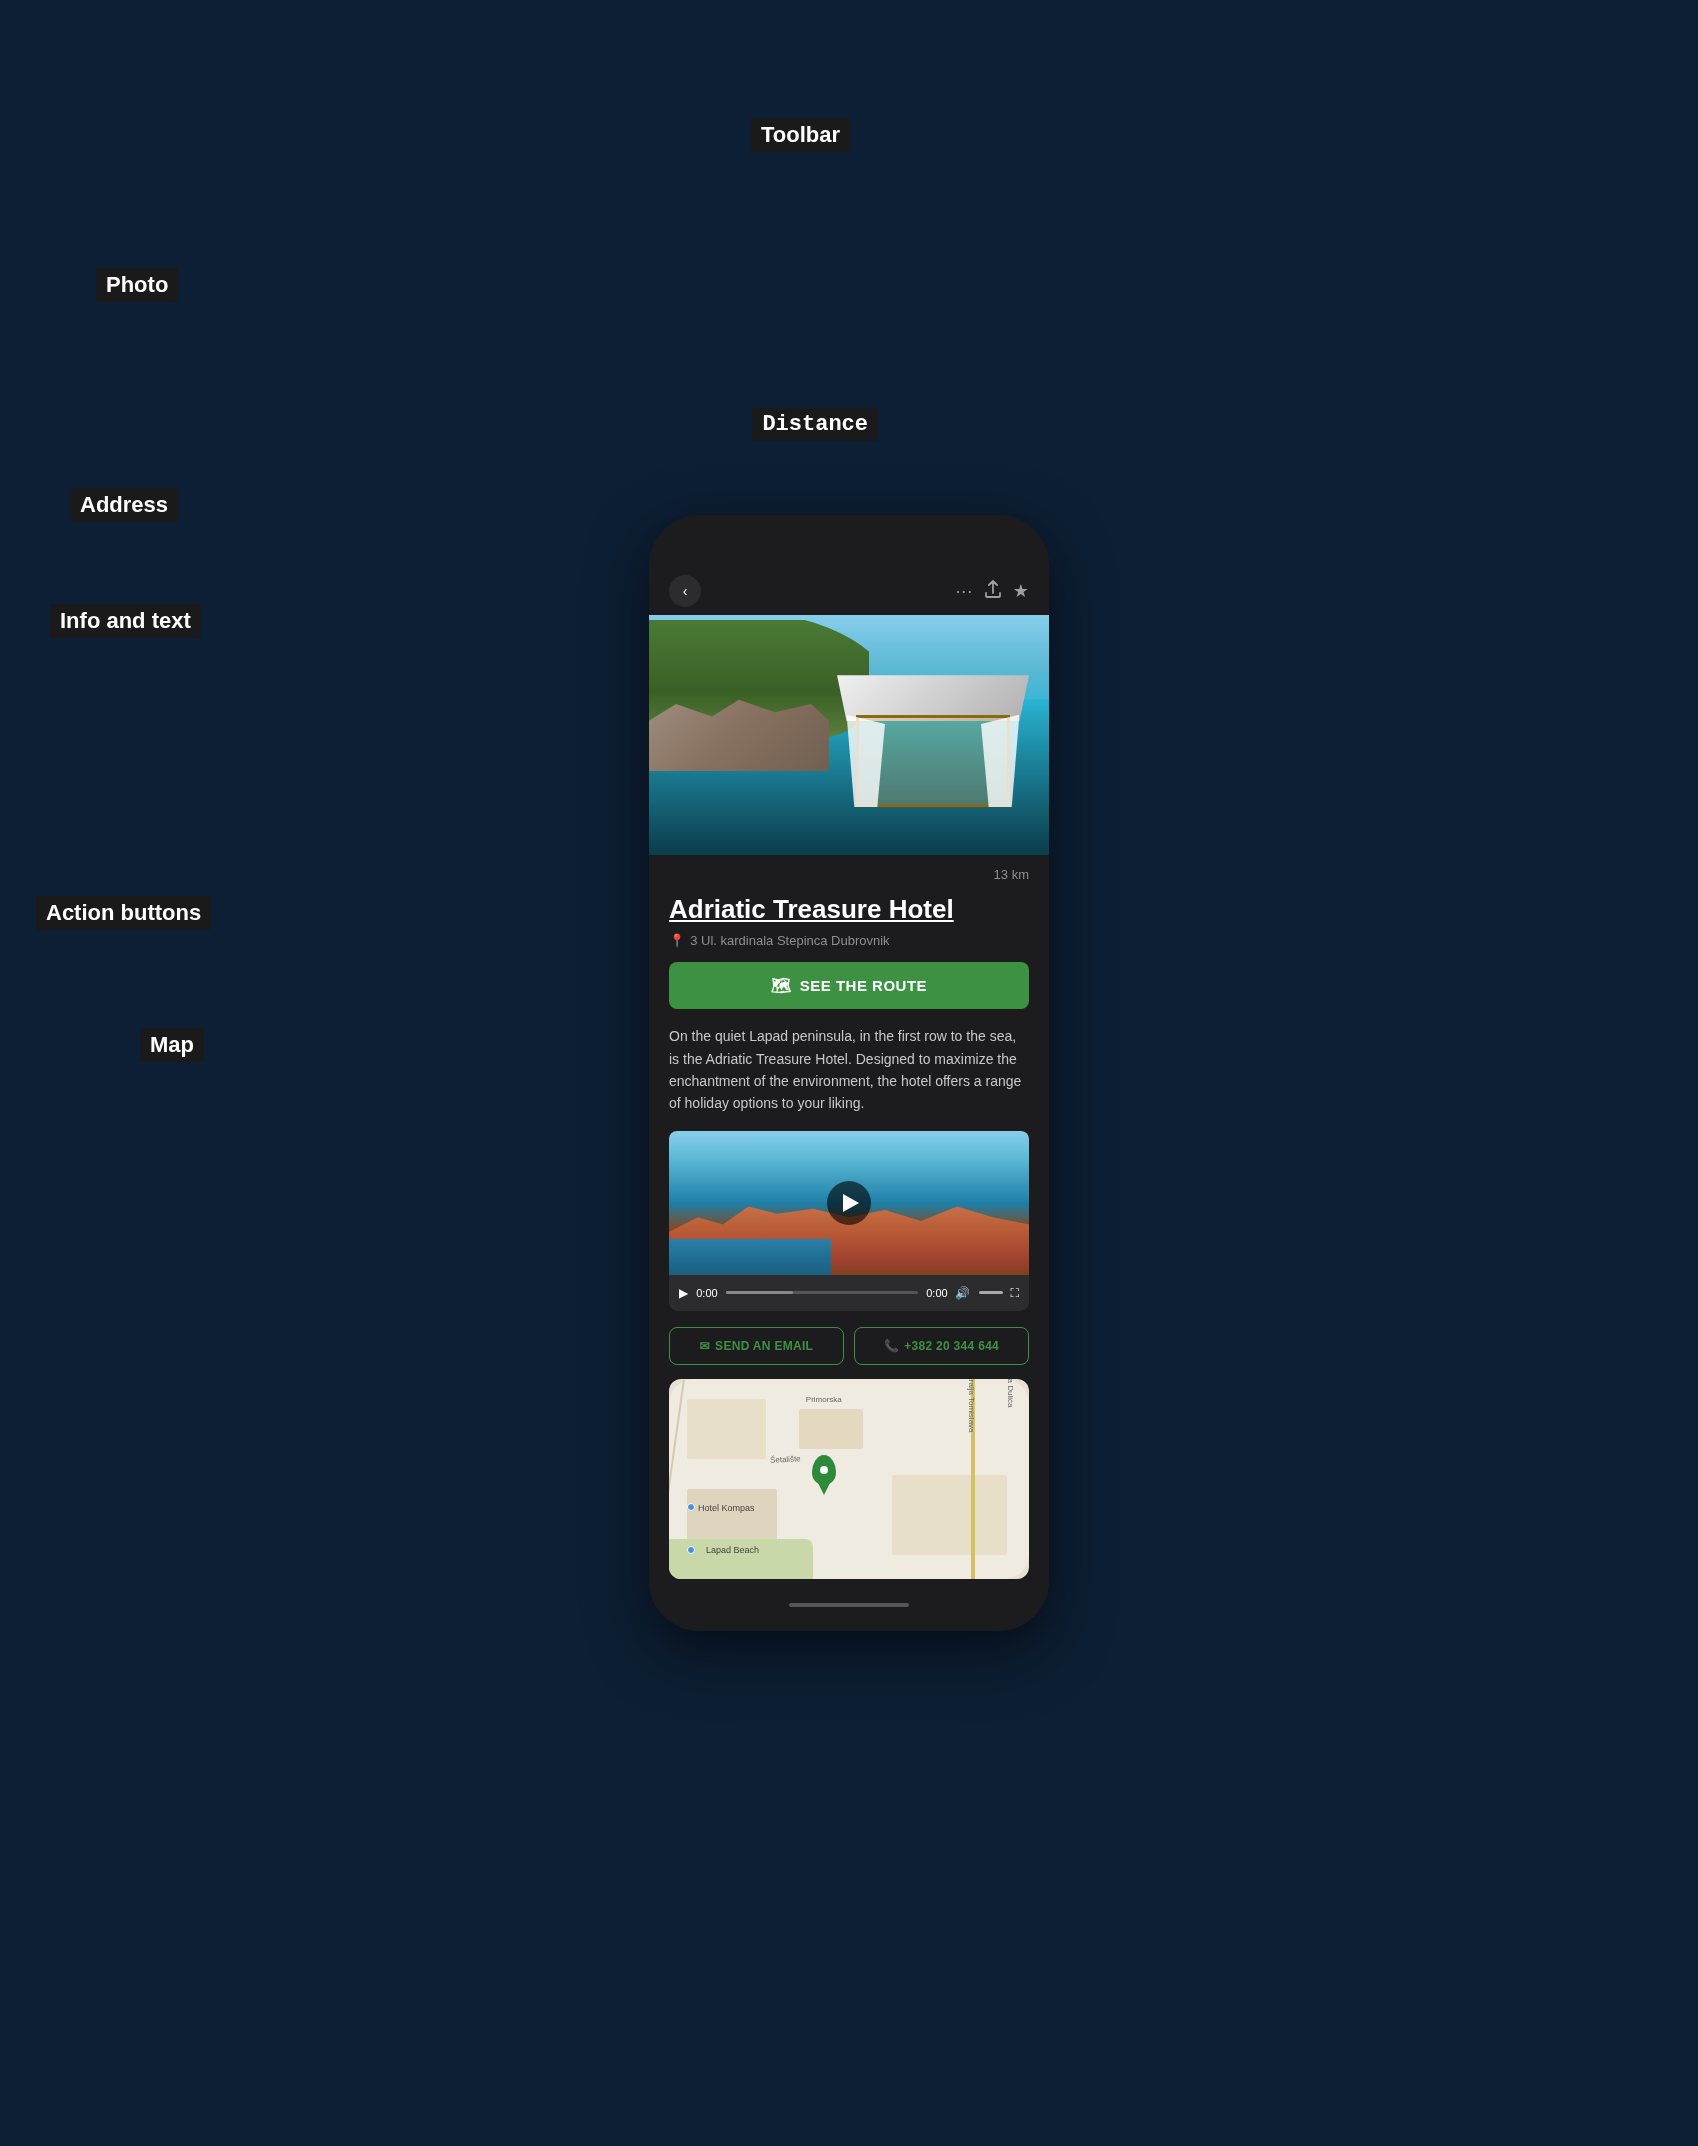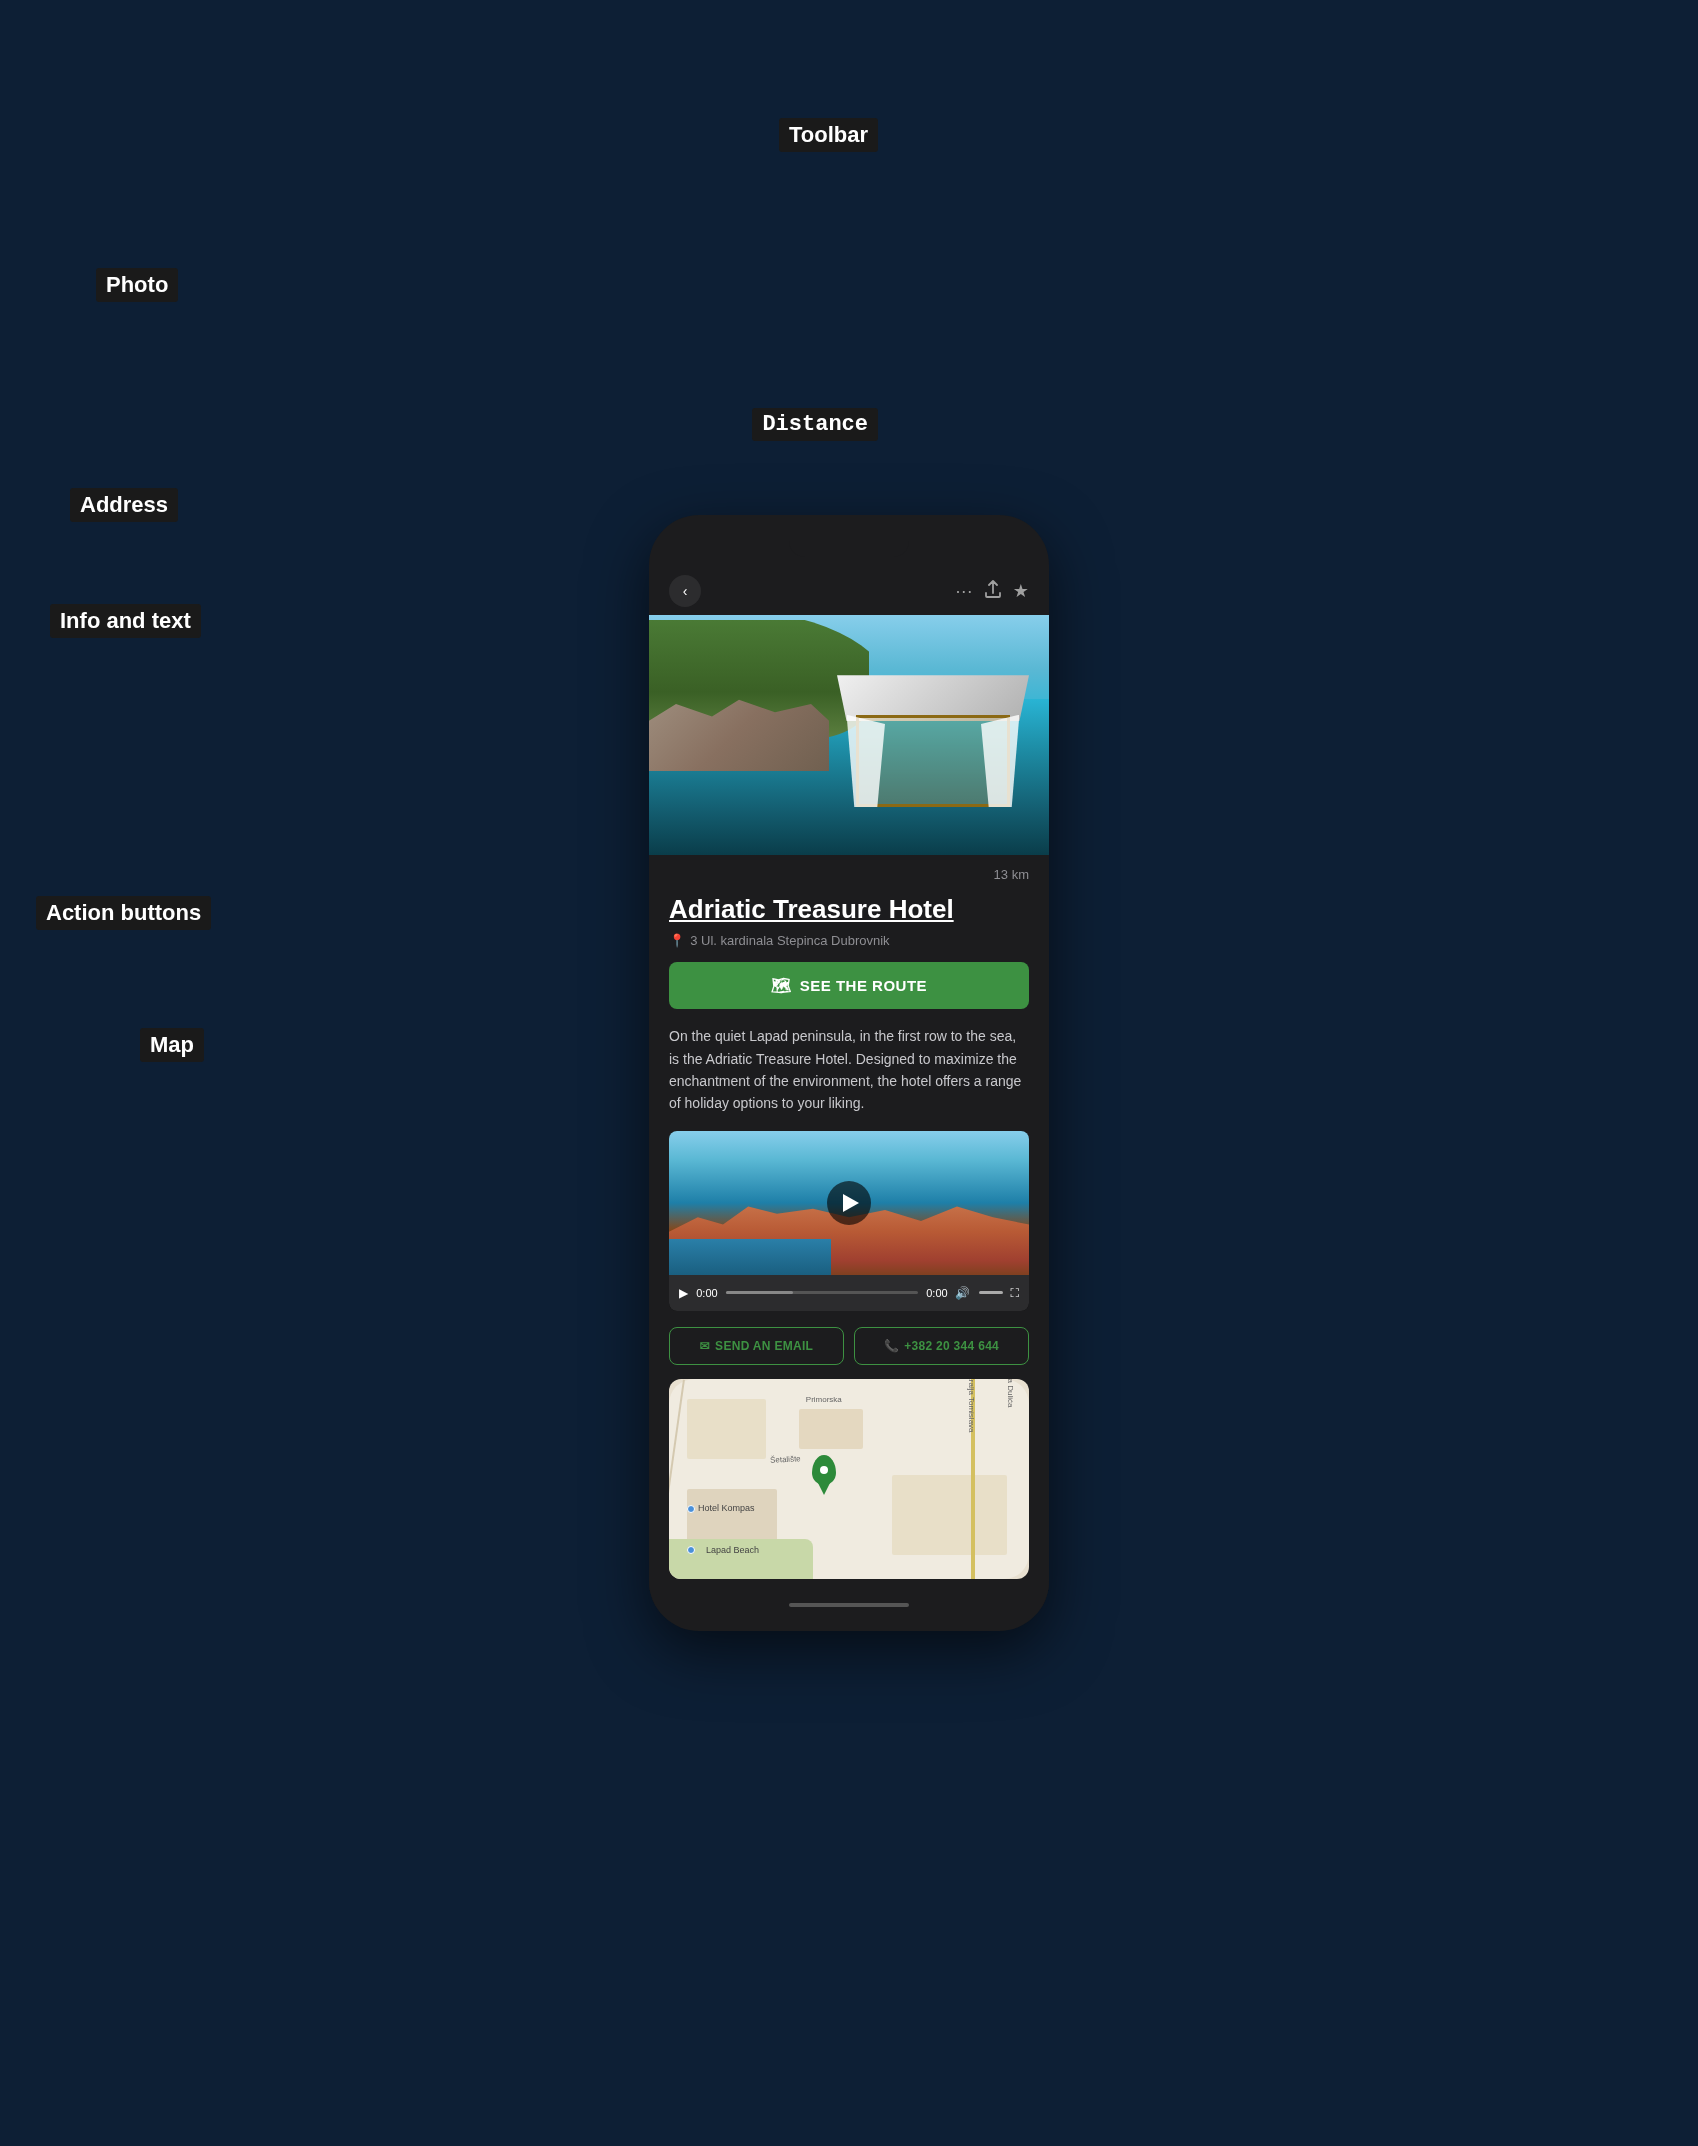--- a/index.html
+++ b/index.html
@@ -29,21 +29,21 @@
       position: absolute;
       background: #1a1a1a;
       color: #fff;
       font-size: 22px;
       font-weight: 600;
       padding: 4px 10px;
       border-radius: 3px;
       white-space: nowrap;
     }
 
-    .label-toolbar { top: 118px; right: 820px; margin-left: 24px; }
+    .label-toolbar { top: 118px; right: 848px; margin-left: 24px; }
     .label-photo { top: 268px; left: 96px; }
     .label-distance { top: 408px; right: 820px; font-family: Liberation Mono, monospace; }
     .label-address { top: 488px; left: 70px; }
     .label-itinerary { top: 528px; right: 820px; }
     .label-info { top: 604px; left: 50px; }
     .label-video { top: 756px; right: 800px; }
     .label-action { top: 896px; left: 36px; }
     .label-map { top: 1028px; left: 140px; }
     .label-icon { top: 1028px; right: 800px; }
 
@@ -517,21 +517,21 @@
       height: 20%;
       background: #c8d8a8;
       border-radius: 0 8px 0 0;
     }
 
     .map-label-hotel {
       position: absolute;
       top: 62%;
       left: 5%;
       display: flex;
-      align-items: flex-end;
+      align-items: flex-start;
       gap: 3px;
       font-size: 9px;
       color: #444;
     }
 
     .map-circle-hotel {
       width: 8px;
       height: 8px;
       background: #4a90d9;
       border-radius: 50%;

